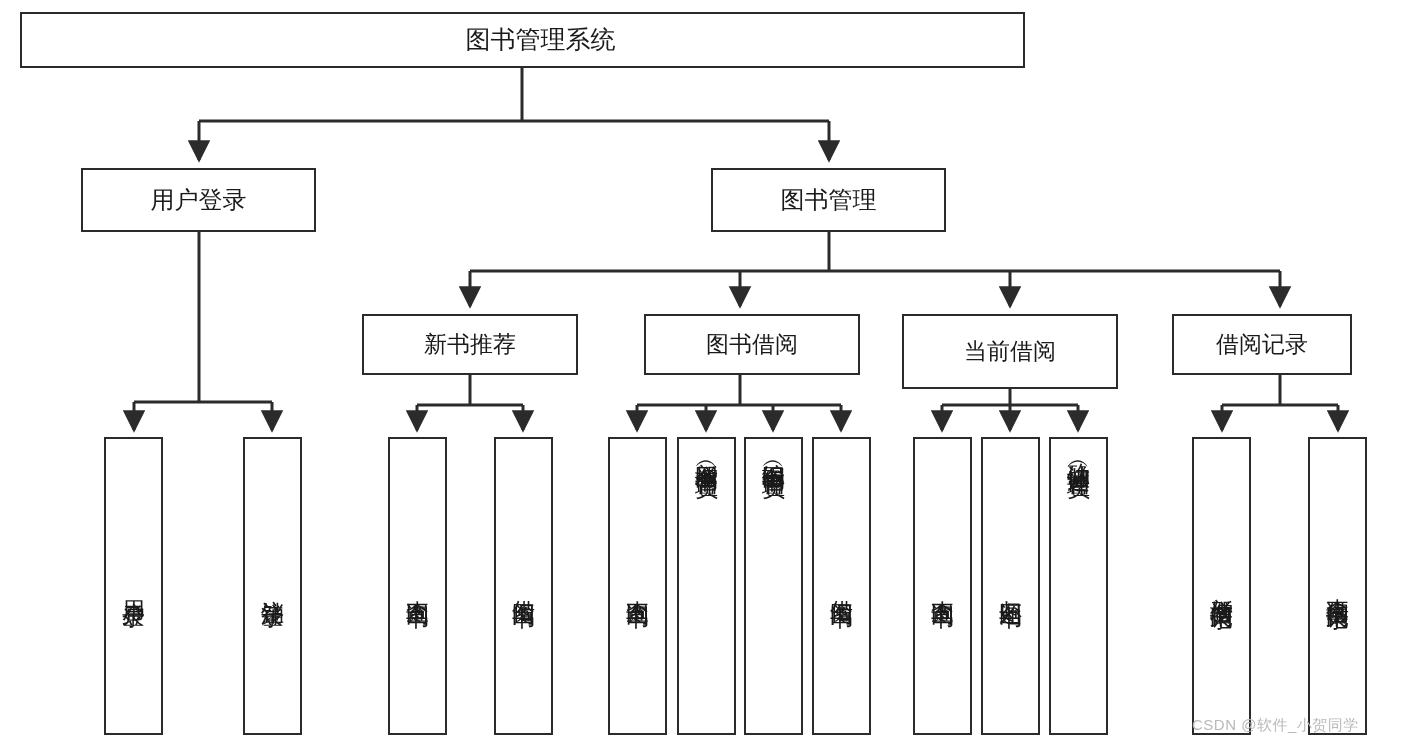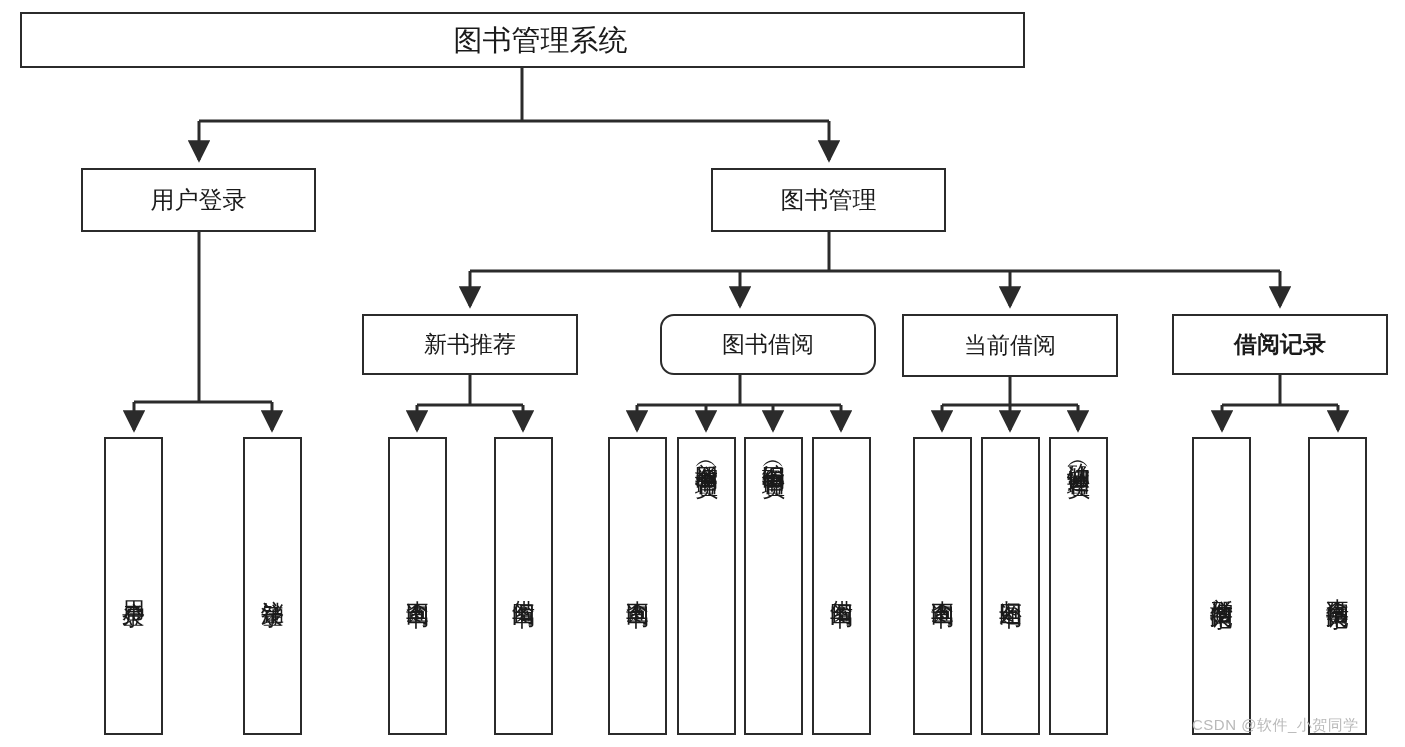--- a/index.html
+++ b/index.html
@@ -33,21 +33,21 @@
     background: #ffffff;
     border: 2px solid #2b2b2b;
     display: flex;
     align-items: center;
     justify-content: center;
     text-align: center;
     line-height: 1.18;
     color: #1a1a1a;
   }
   .node-root {
-    font-size: 29px;
+    font-size: 25px;
     padding-left: 36px;
   }
   .node-l1 {
     font-size: 24px;
   }
   .node-l2 {
     font-size: 23px;
   }
   .node-leaf {
     font-size: 23px;
@@ -138,27 +138,27 @@
   <div class="node node-l1" style="left:81px; top:168px; width:235px; height:64px;">
     <span>用户登录</span>
   </div>
   <div class="node node-l1" style="left:711px; top:168px; width:235px; height:64px;justify-content:center;">
     <span>图书管理</span>
   </div>
 
   <div class="node node-l2" style="left:362px; top:314px; width:216px; height:61px;text-align:right;">
     <span>新书推荐</span>
   </div>
-  <div class="node node-l2" style="left:660px; top:314px; width:216px; height:61px;border-radius:14px;">
+  <div class="node node-l2" style="left:644px; top:314px; width:216px; height:61px;">
     <span>图书借阅</span>
   </div>
-  <div class="node node-l2" style="left:902px; top:314px; width:216px; height:63px;">
+  <div class="node node-l2" style="left:902px; top:314px; width:216px; height:75px;">
     <span>当前借阅</span>
   </div>
-  <div class="node node-l2" style="left:1172px; top:314px; width:216px; height:61px;font-weight:bold;">
+  <div class="node node-l2" style="left:1172px; top:314px; width:180px; height:61px;">
     <span>借阅记录</span>
   </div>
 
   <div class="node node-leaf center-text" style="left:104px; top:437px; width:59px; height:298px;">
     <span class="vtext">用户登录</span>
   </div>
   <div class="node node-leaf center-text" style="left:243px; top:437px; width:59px; height:298px;">
     <span class="vtext">注销登录</span>
   </div>
 

